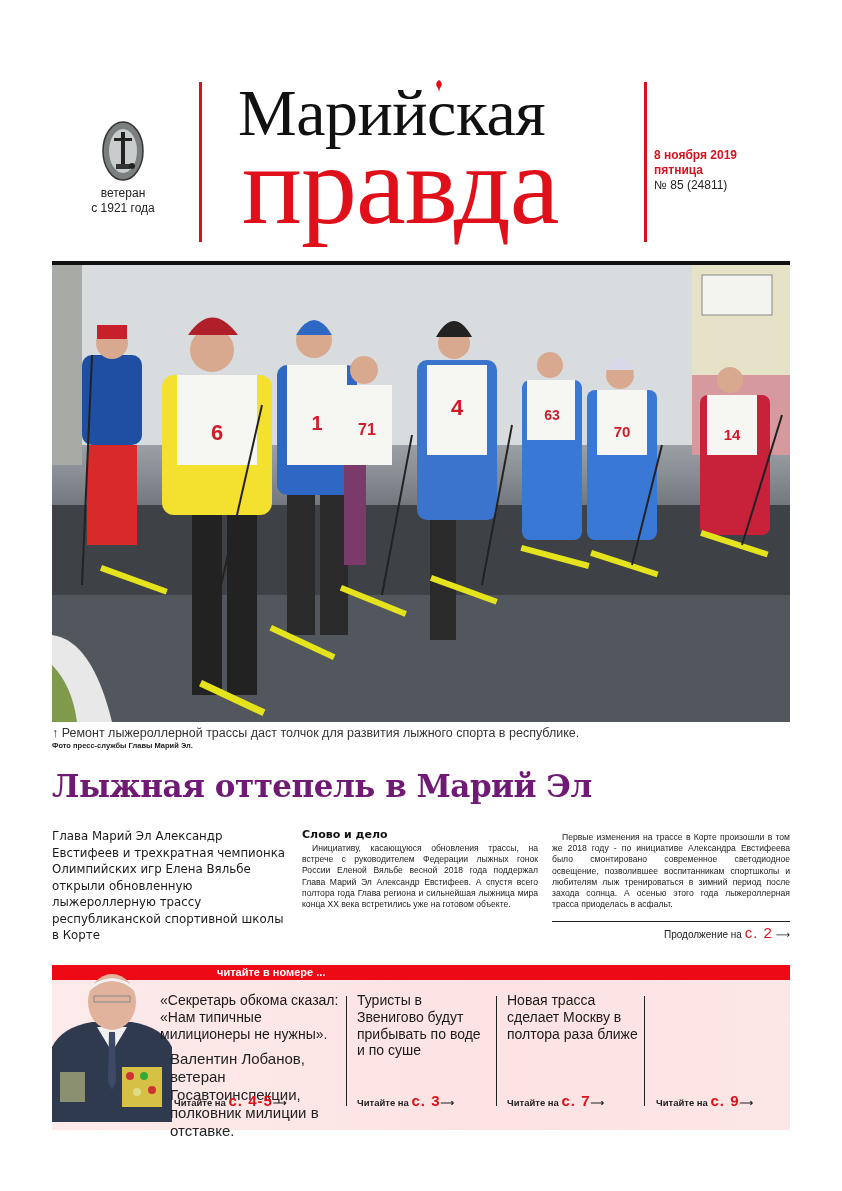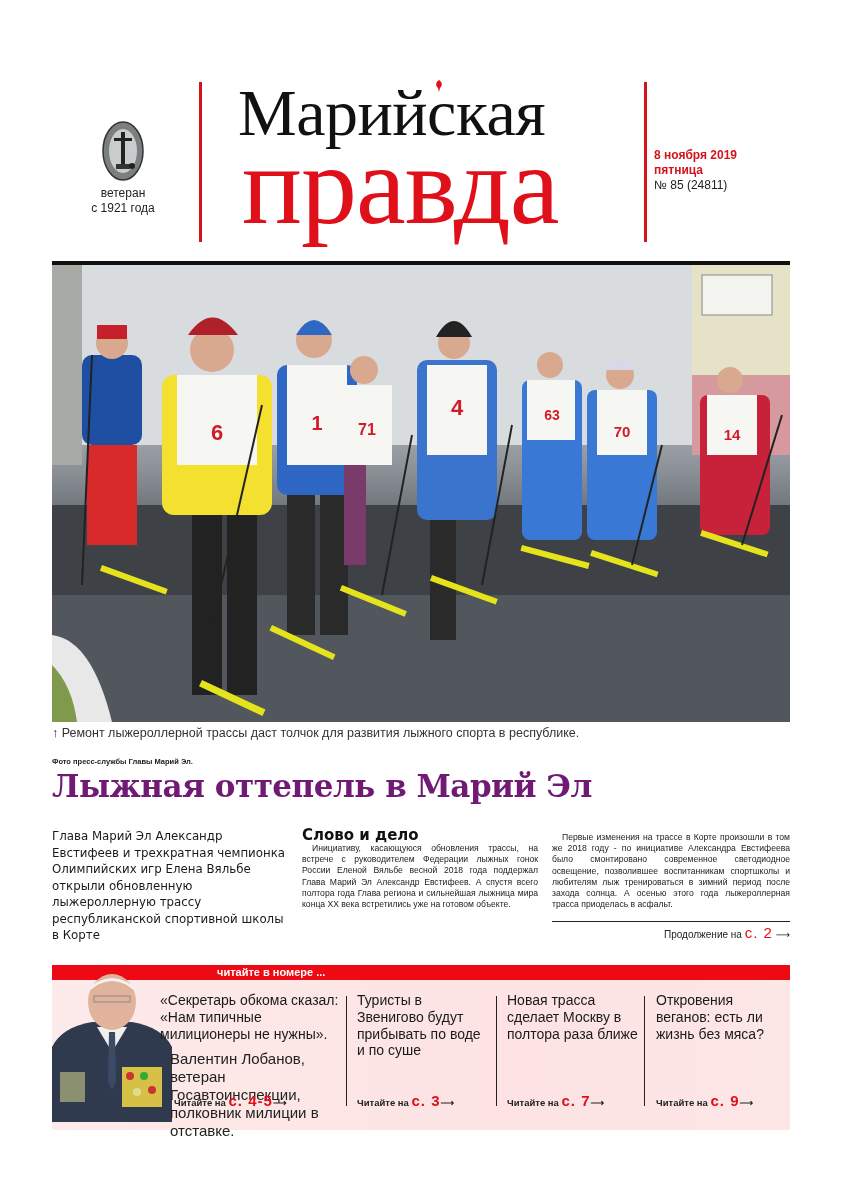--- a/index.html
+++ b/index.html
@@ -20,29 +20,29 @@
   .ornament { position: absolute; left: 434px; top: 80px; width: 10px; height: 12px; }
   .issue { position: absolute; left: 654px; top: 148px; font-size: 12px; line-height: 15px; }
   .issue .date, .issue .weekday { color: #d4141c; font-weight: bold; }
   .issue .num { color: #222; }
 
   
   .photo-topline { position: absolute; left: 52px; top: 261px; width: 738px; height: 4px; background: #111; }
   .photo { position: absolute; left: 52px; top: 265px; width: 738px; height: 457px; overflow: hidden;
            background: linear-gradient(180deg, #dfe3e6 0%, #cfd4d8 20%, #8b9096 45%, #3b4046 70%, #25292e 100%); }
   .caption { position: absolute; left: 52px; top: 725px; font-size: 12.5px; line-height: 16px; color: #333; white-space: nowrap; }
-  .credit { position: absolute; left: 52px; top: 741px; font-size: 7.5px; line-height: 10px; color: #222; font-weight: bold; margin-top: 16px; }
+  .credit { position: absolute; left: 52px; top: 741px; font-size: 7.5px; line-height: 10px; color: #222; font-weight: bold; }
 
   
   .headline { position: absolute; left: 52px; top: 765px; font-family: "DejaVu Serif", serif; font-weight: bold;
               font-size: 31px; line-height: 42px; color: #701a75; letter-spacing: -0.5px; white-space: nowrap; }
   .lead { position: absolute; left: 52px; top: 828px; width: 240px; font-family: "DejaVu Sans", sans-serif;
           font-size: 11.8px; line-height: 16.5px; color: #1a1a1a; }
   .col2 { position: absolute; left: 302px; top: 828px; width: 236px; }
-  .col2 h3 { font-family: "DejaVu Sans", sans-serif; font-size: 15px; line-height: 14px; font-weight: bold; color: #111; margin-bottom: 1px; }
+  .col2 h3 { font-family: "DejaVu Sans", sans-serif; font-size: 11px; line-height: 14px; font-weight: bold; color: #111; margin-bottom: 1px; }
   .col2 p, .col3 p { font-family: "Liberation Sans", sans-serif; font-size: 8.6px; line-height: 11.2px; color: #222; text-align: justify; text-indent: 10px; }
   .col3 { position: absolute; left: 552px; top: 832px; width: 238px; }
   .col3-rule { position: absolute; left: 552px; top: 921px; width: 238px; height: 1px; background: #222; }
   .continue { position: absolute; right: 52px; top: 925px; font-size: 10px; line-height: 16px; color: #222; white-space: nowrap; }
   .page-ref { color: #e0101a; font-size: 15px; letter-spacing: 1px; }
 
   
   .teaser-bar { position: absolute; left: 52px; top: 965px; width: 738px; height: 15px; background: #ee0a14; text-decoration: underline; }
   .teaser-bar-label { position: absolute; left: 165px; top: 0; font-size: 11px; line-height: 15px; color: #fff; font-weight: bold; }
   .teaser-box { position: absolute; left: 52px; top: 980px; width: 738px; height: 150px;
@@ -241,18 +241,17 @@
 <div class="teaser" style="left:507px; width:135px;">
   <div class="t-title">Новая трасса сделает Москву в полтора раза ближе</div>
   <div class="t-read">
     <span>Читайте на</span>
     <span class="page-ref">с. 7</span><span>⟶</span>
   </div>
 </div>
 <div class="tdiv" style="left:644px;"></div>
 
 <div class="teaser" style="left:656px; width:125px;">
-  <div class="t-title">Откровения веганов: есть ли жизнь без мяса?</div>
   <div class="t-read">
     <span>Читайте на</span>
     <span class="page-ref">с. 9</span><span>⟶</span>
   </div>
 </div>
 
 </body></html>

